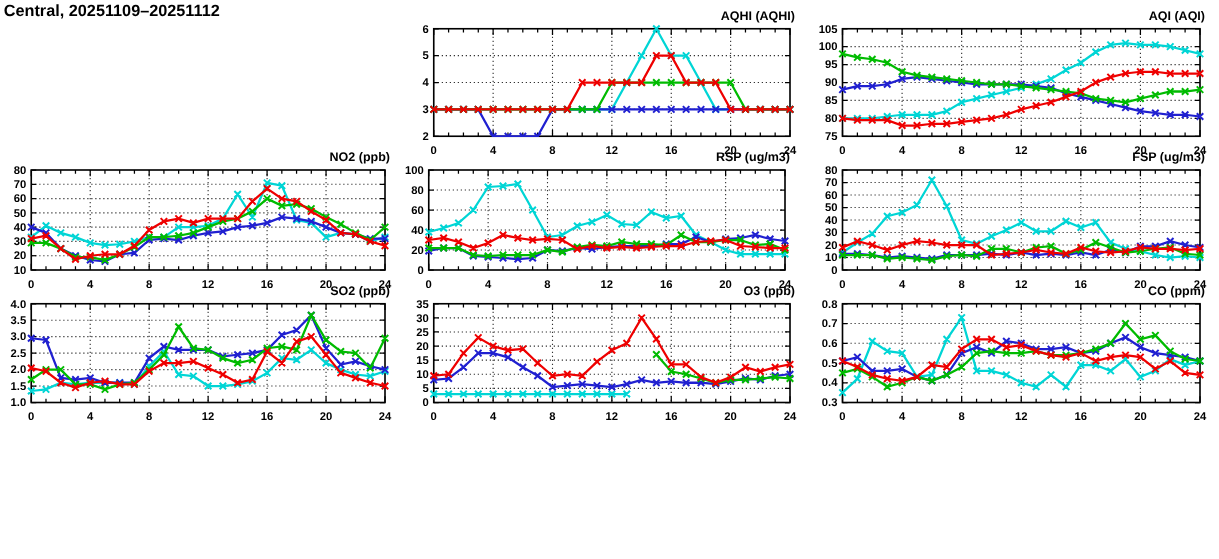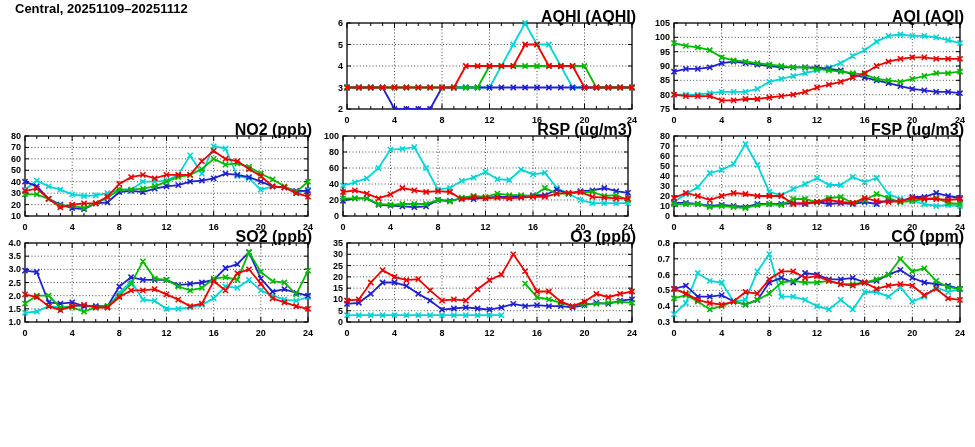--- a/index.html
+++ b/index.html
@@ -1,20 +1,20 @@
 <!DOCTYPE html>
 <html><head>
 <meta charset="utf-8">
 <style>
   html,body{margin:0;padding:0;background:#ffffff;}
   #screen{position:relative;width:975px;height:447px;background:#ffffff;overflow:hidden;
           font-family:"Liberation Sans",sans-serif;}
-  #main-title{position:absolute;left:15px;top:1px;font-size:13px;font-weight:bold;color:#000;text-align:right;}
+  #main-title{position:absolute;left:3px;top:1px;font-size:13px;font-weight:bold;color:#000;text-align:right;}
   .chart{position:absolute;}
-  .ctitle{position:absolute;top:1px;right:14px;font-size:16px;font-weight:bold;color:#000;white-space:nowrap;}
+  .ctitle{position:absolute;top:1px;right:14px;font-size:10px;font-weight:bold;color:#000;white-space:nowrap;}
   svg{position:absolute;left:0;top:0;}
   svg text{font-family:"Liberation Sans",sans-serif;font-weight:bold;font-size:9px;fill:#000;}
 </style>
 </head>
 <body>
 
 <div id="screen">
   <div id="main-title">Central, 20251109–20251112</div>
 
   <div class="chart" style="left: 313px; top: 7px; width: 337px; height: 126px;">

